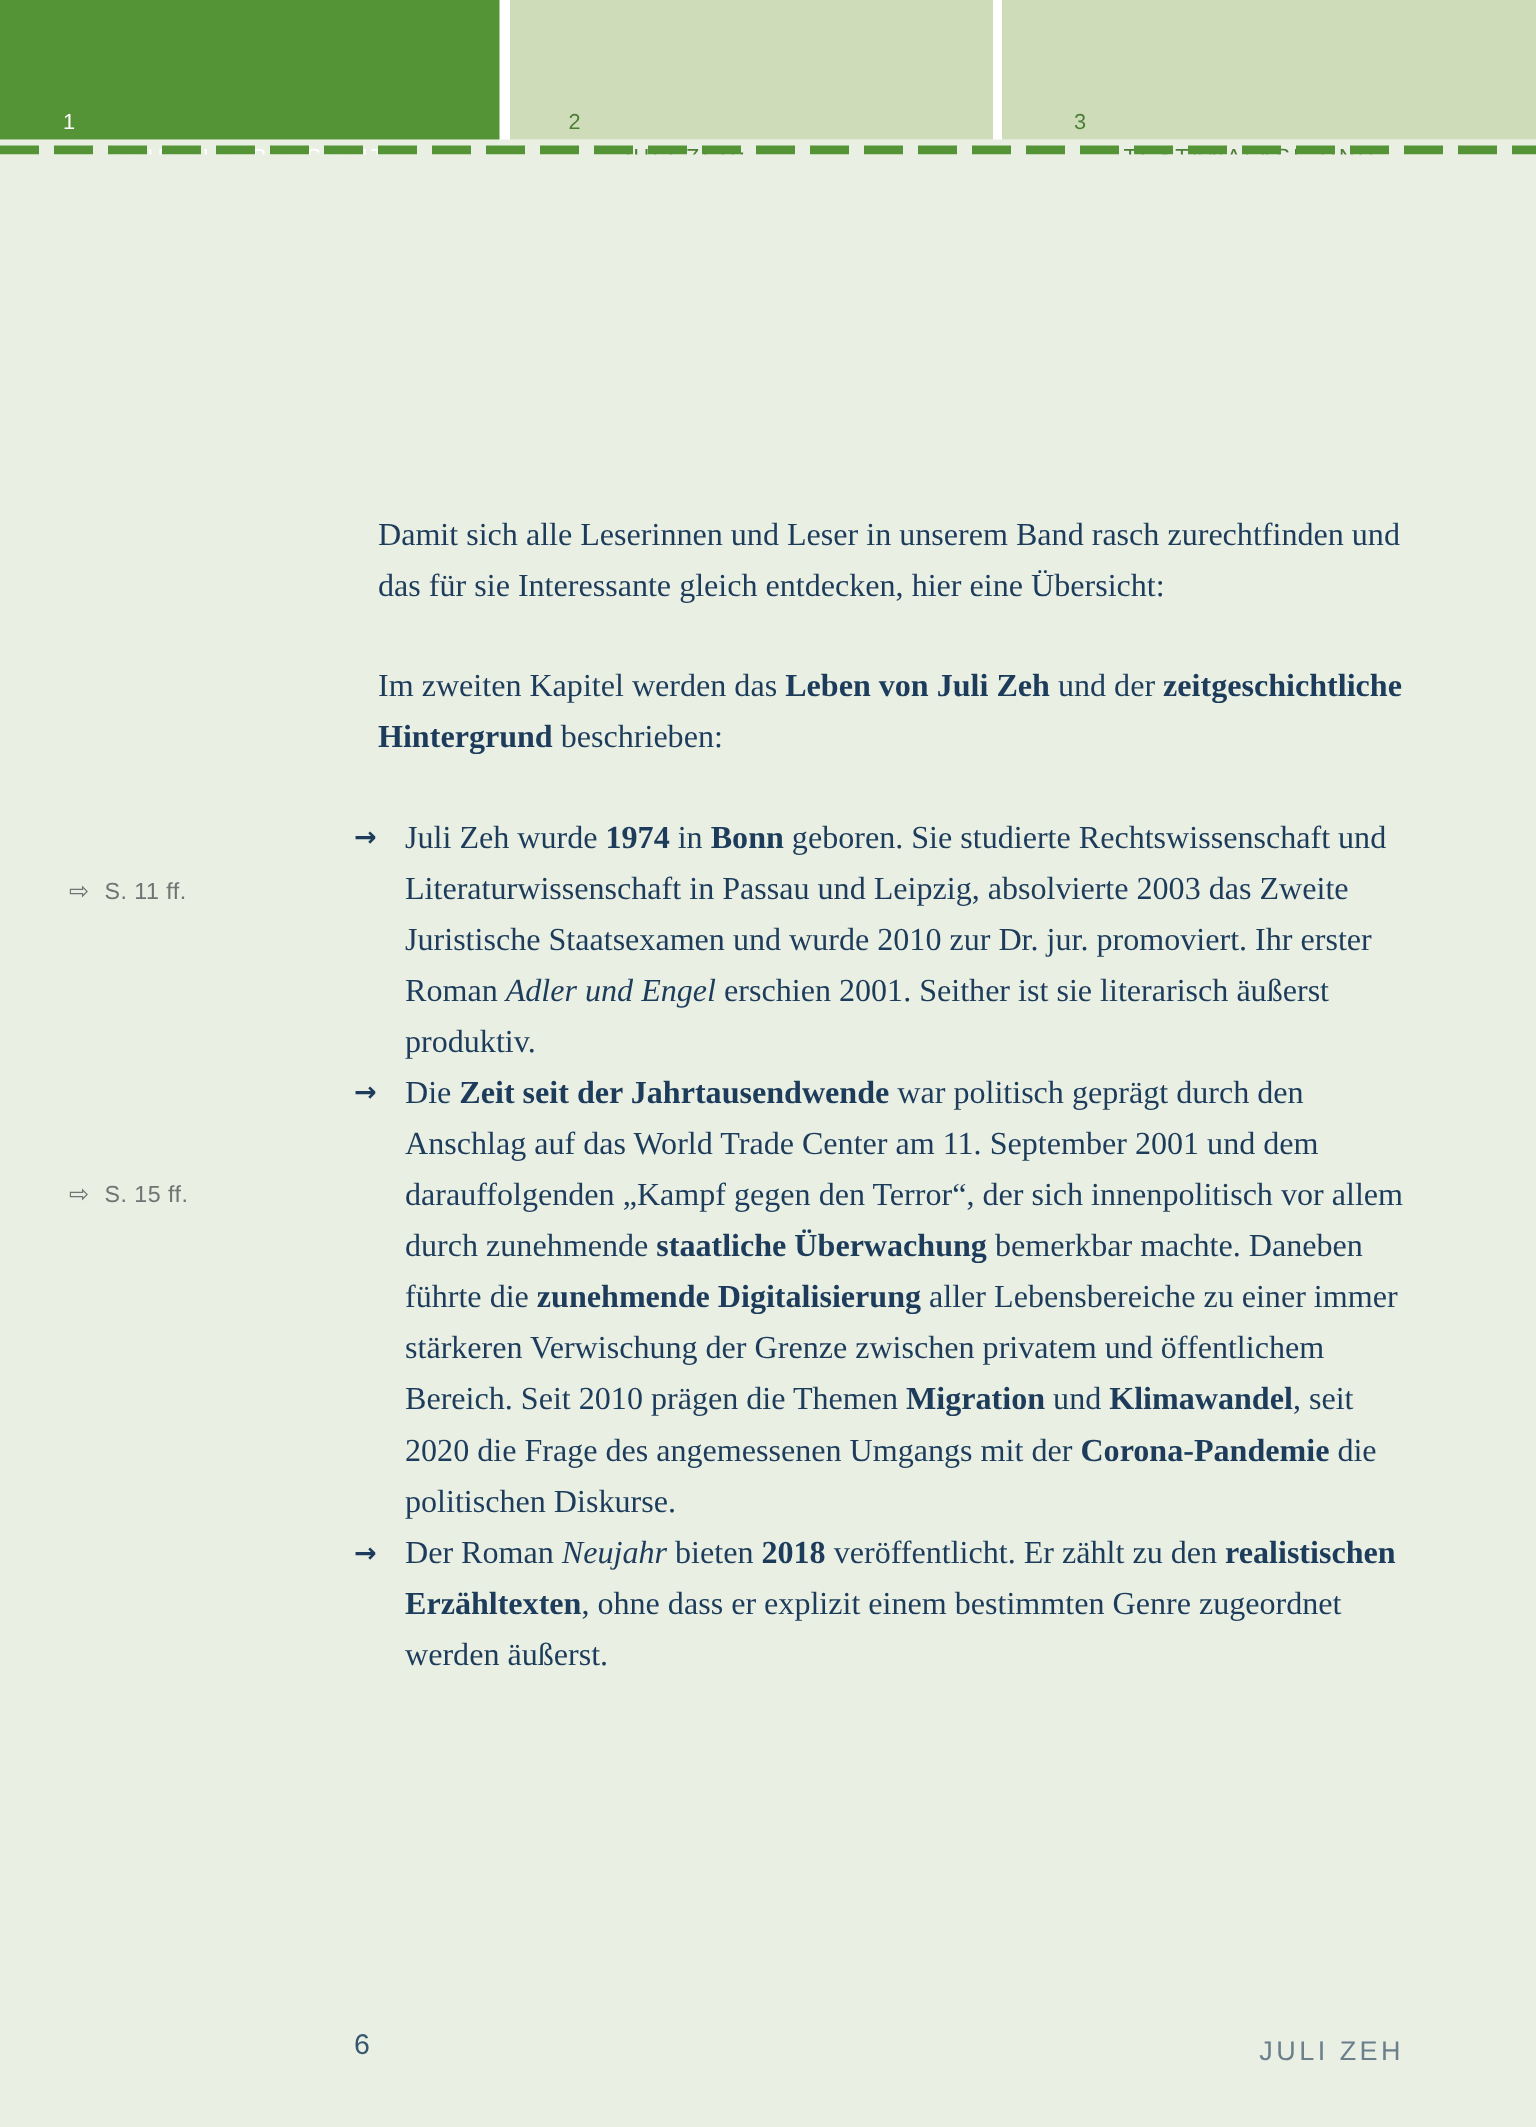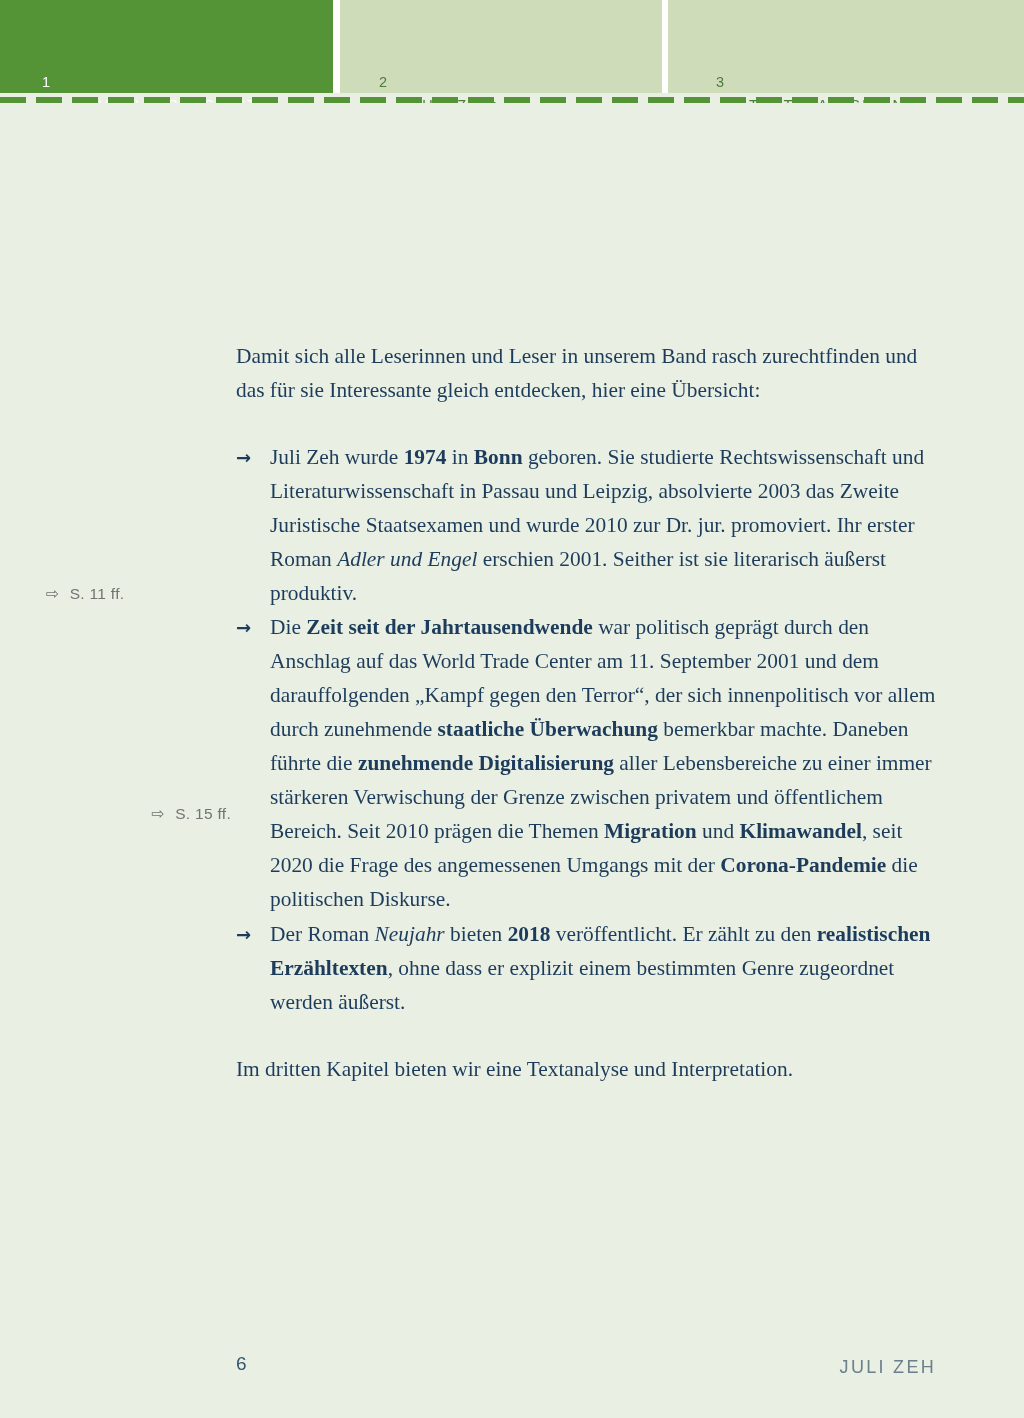--- a/index.html
+++ b/index.html
@@ -107,21 +107,21 @@
 
   .content {
     position: absolute;
     top: 236px;
     left: 236px;
     width: 700px;
     font-size: 21.4px;
     line-height: 1.59;
   }
   .para {
-    margin: 0 0 33px 0;
+    margin: 0 0 33px 16px;
     text-align: left;
   }
   .para.last { margin-bottom: 0; }
 
   b, strong { font-weight: 700; }
   i, em { font-style: italic; }
 
   
   .bullets {
     position: relative;
@@ -156,21 +156,21 @@
     color: #737373;
     white-space: nowrap;
   }
   .marginnote .mn-arrow {
     font-family: "DejaVu Sans", sans-serif;
     font-size: 16px;
     margin-right: 10px;
     display: inline-block;
   }
   #mn-0 { top: 481px; }
-  #mn-1 { top: 701px; text-align: right; }
+  #mn-1 { top: 683px; }
 
   
   .footer {
     position: absolute;
     left: 0;
     top: 1250px;
     width: 1024px;
     height: 40px;
   }
   .footer .page-num {
@@ -219,27 +219,27 @@
     <span class="mn-arrow">⇨</span><span>S. 11 ff.</span>
   </div>
   <div class="marginnote" id="mn-1">
     <span class="mn-arrow">⇨</span><span>S. 15 ff.</span>
   </div>
 
   <div class="content">
 
     <p class="para">Damit sich alle Leserinnen und Leser in unserem Band rasch zurechtfinden und das für sie Interessante gleich entdecken, hier eine Übersicht:</p>
 
+    <p class="para"><span>Im zweiten Kapitel werden das </span><b>Leben von Juli Zeh</b><span> und der </span><b>zeitgeschichtliche Hintergrund</b><span> beschrieben:</span></p>
 
     <ul class="bullets" id="bullet-list">
         <li class="bullet"><span class="arrow">→</span><span>Juli Zeh wurde </span><b>1974</b><span> in </span><b>Bonn</b><span> geboren. Sie studierte Rechtswissenschaft und Literaturwissenschaft in Passau und Leipzig, absolvierte 2003 das Zweite Juristische Staatsexamen und wurde 2010 zur Dr. jur. promoviert. Ihr erster Roman </span><i>Adler und Engel</i><span> erschien 2001. Seither ist sie literarisch äußerst produktiv.</span></li>
         <li class="bullet"><span class="arrow">→</span><span>Die </span><b>Zeit seit der Jahrtausendwende</b><span> war politisch geprägt durch den Anschlag auf das World Trade Center am 11. September 2001 und dem darauffolgenden „Kampf gegen den Terror“, der sich innenpolitisch vor allem durch zunehmende </span><b>staatliche Überwachung</b><span> bemerkbar machte. Daneben führte die </span><b>zunehmende Digitalisierung</b><span> aller Lebensbereiche zu einer immer stärkeren Verwischung der Grenze zwischen privatem und öffentlichem Bereich. Seit 2010 prägen die Themen </span><b>Migration</b><span> und </span><b>Klimawandel</b><span>, seit 2020 die Frage des angemessenen Umgangs mit der </span><b>Corona-Pandemie</b><span> die politischen Diskurse.</span></li>
         <li class="bullet"><span class="arrow">→</span><span>Der Roman </span><i>Neujahr</i><span> bieten </span><b>2018</b><span> veröffentlicht. Er zählt zu den </span><b>realistischen Erzähltexten</b><span>, ohne dass er explizit einem bestimmten Genre zugeordnet werden äußerst.</span></li>
       </ul>
 
-    <p class="para last" style="margin-top:33px">Im dritten Kapitel bieten wir eine Textanalyse und Interpretation.</p>
   </div>
 
   <div class="footer">
     <span class="page-num">6</span>
     <span class="running-head">JULI ZEH</span>
   </div>
 </div>
 
 </body></html>

